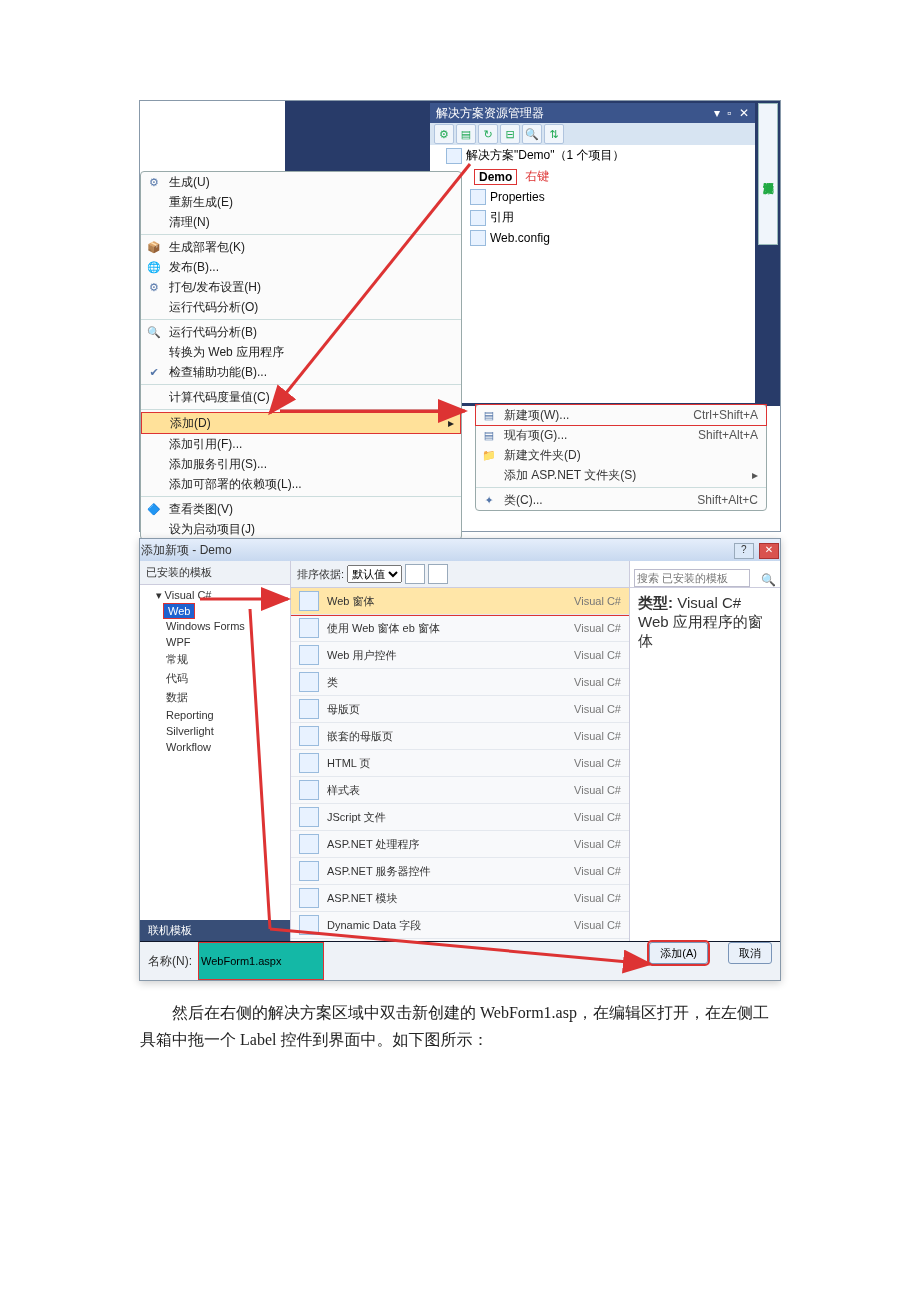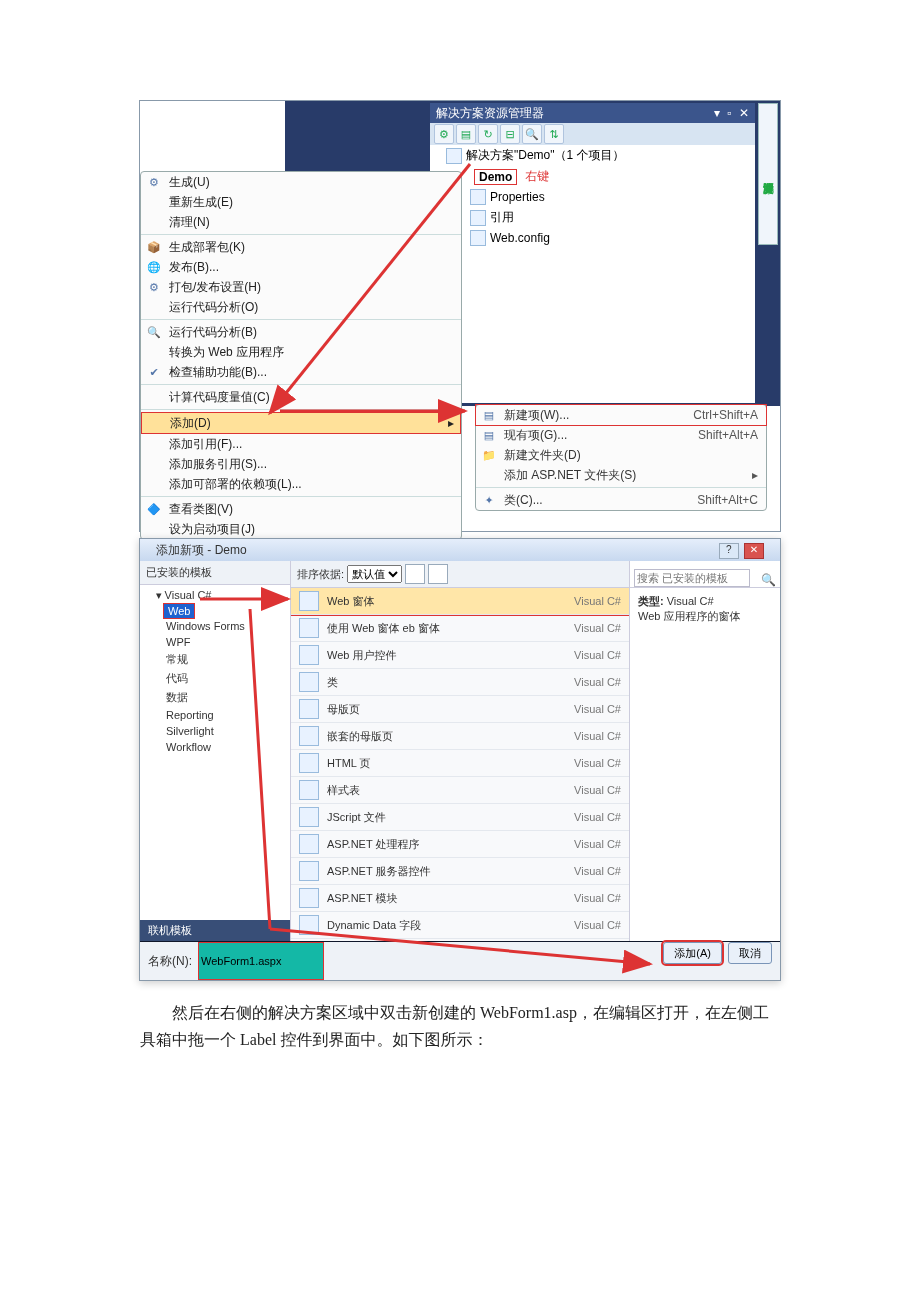--- a/index.html
+++ b/index.html
@@ -26,21 +26,21 @@
   .ctxmenu .row .arrow{margin-left:auto}
   
   .submenu{position:absolute;left:335px;top:303px;width:290px;background:#fbfbfb;border:1px solid #9aa;border-radius:4px}
   .submenu .row{display:flex;align-items:center;height:20px;padding:0 8px 0 4px;font-size:12px}
   .submenu .row .ic{width:18px;height:16px;margin-right:6px;display:flex;align-items:center;justify-content:center;font-size:11px;color:#57a}
   .submenu .row .sc{margin-left:auto;color:#555}
   .submenu .row.hl{outline:1px solid #d33}
   .submenu .sep{height:1px;background:#cdd;margin:2px 0}
   
   .dialog{margin:6px auto 0 auto;width:640px;border:1px solid #89a;box-shadow:0 2px 8px rgba(0,0,0,.2);position:relative}
-  .dlgtitle{background:linear-gradient(#e5eefb,#c7d8ef);height:22px;display:flex;align-items:center;padding:0 16px;font-size:12px;color:#333;justify-content:space-between}
+  .dlgtitle{background:linear-gradient(#e5eefb,#c7d8ef);height:22px;display:flex;align-items:center;padding:0 1px;font-size:12px;color:#333;justify-content:space-between}
   .dlgtitle .wbtn{display:inline-block;width:18px;height:14px;text-align:center;border:1px solid #9ab;background:#dbe8f7;margin-left:2px;font-size:10px}
   .dlgtitle .wbtn.close{background:#d9534f;color:#fff;border-color:#a33}
   .dlgbody{display:flex;height:380px}
   .leftcol{width:150px;background:#fff;border-right:1px solid #ccd;display:flex;flex-direction:column}
   .leftcol .sect{padding:4px 6px;font-size:11px;color:#333}
   .leftcol .tree{padding:2px 8px 2px 14px}
   .leftcol .tree .tn{padding:2px 2px;font-size:11px;color:#333}
   .leftcol .tree .tn.sel{background:#1e62d0;color:#fff;outline:1px solid #d33;padding:1px 4px;display:inline-block}
   .leftcol .onl{background:#384e77;color:#fff;padding:3px 8px;font-size:11px}
   .midcol{flex:1;background:#f8f9fb;position:relative;border-right:1px solid #ccd}
@@ -49,25 +49,25 @@
   .midtop .vbtn{width:18px;height:18px;border:1px solid #9ab;margin-left:3px;background:#fff}
   .midlist{overflow:hidden}
   .midlist .it{display:flex;align-items:center;height:26px;padding:0 8px;font-size:11px;border-bottom:1px solid #e4e8ee}
   .midlist .it .ic{width:18px;height:18px;background:#e8f2ff;border:1px solid #9bd;margin-right:8px}
   .midlist .it .nm{flex:1}
   .midlist .it .ty{color:#777;width:70px;text-align:right}
   .midlist .it.sel{background:#ffe6a8;outline:1px solid #d33}
   .rightcol{width:150px;background:#fff;display:flex;flex-direction:column}
   .rightcol .srch{height:26px;border-bottom:1px solid #ccd;display:flex;align-items:flex-end;padding:0 4px}
   .rightcol .srch input{width:110px;font-size:11px;border:1px solid #bbc;height:16px;padding:0 2px}
-  .rightcol .info{padding:6px 8px;font-size:11px;color:#333}
+  .rightcol .info{padding:6px 8px;font-size:15px;color:#333}
   .dlgfoot{border-top:1px solid #0f172a;background:#eef2f7;display:flex;align-items:flex-start;height:38px;padding:0 8px}
   .dlgfoot .nmrow{display:flex;align-items:center;gap:6px}
   .dlgfoot input{font-size:11px;width:120px;height:16px;border:1px solid #d33;background:#14b8a6;padding:10px 2px}
-  .dlgfoot .btns{margin-left:auto;display:flex;gap:6px}
+  .dlgfoot .btns{margin-left:auto;display:flex;gap:20px}
   .dlgfoot button{font-size:11px;height:22px;padding:0 10px;border:1px solid #7a95b8;background:#e9f0f9;border-radius:3px}
   .dlgfoot button.primary{outline:2px solid #d33}
   .watermark{position:absolute;left:50%;top:50%;transform:translate(-50%,-50%);font-size:54px;color:rgba(180,180,180,.25);font-weight:300;letter-spacing:2px;pointer-events:none;white-space:nowrap}
   .doctext{width:640px;margin:18px auto 0 auto;font-family:"SimSun","Songti SC",serif;font-size:16px;line-height:1.7;text-indent:2em;color:#222}
   svg.arrowsvg{position:absolute;left:0;top:0;pointer-events:none}
 </style>
 </head>
 <body>
 
 <div class="page">

